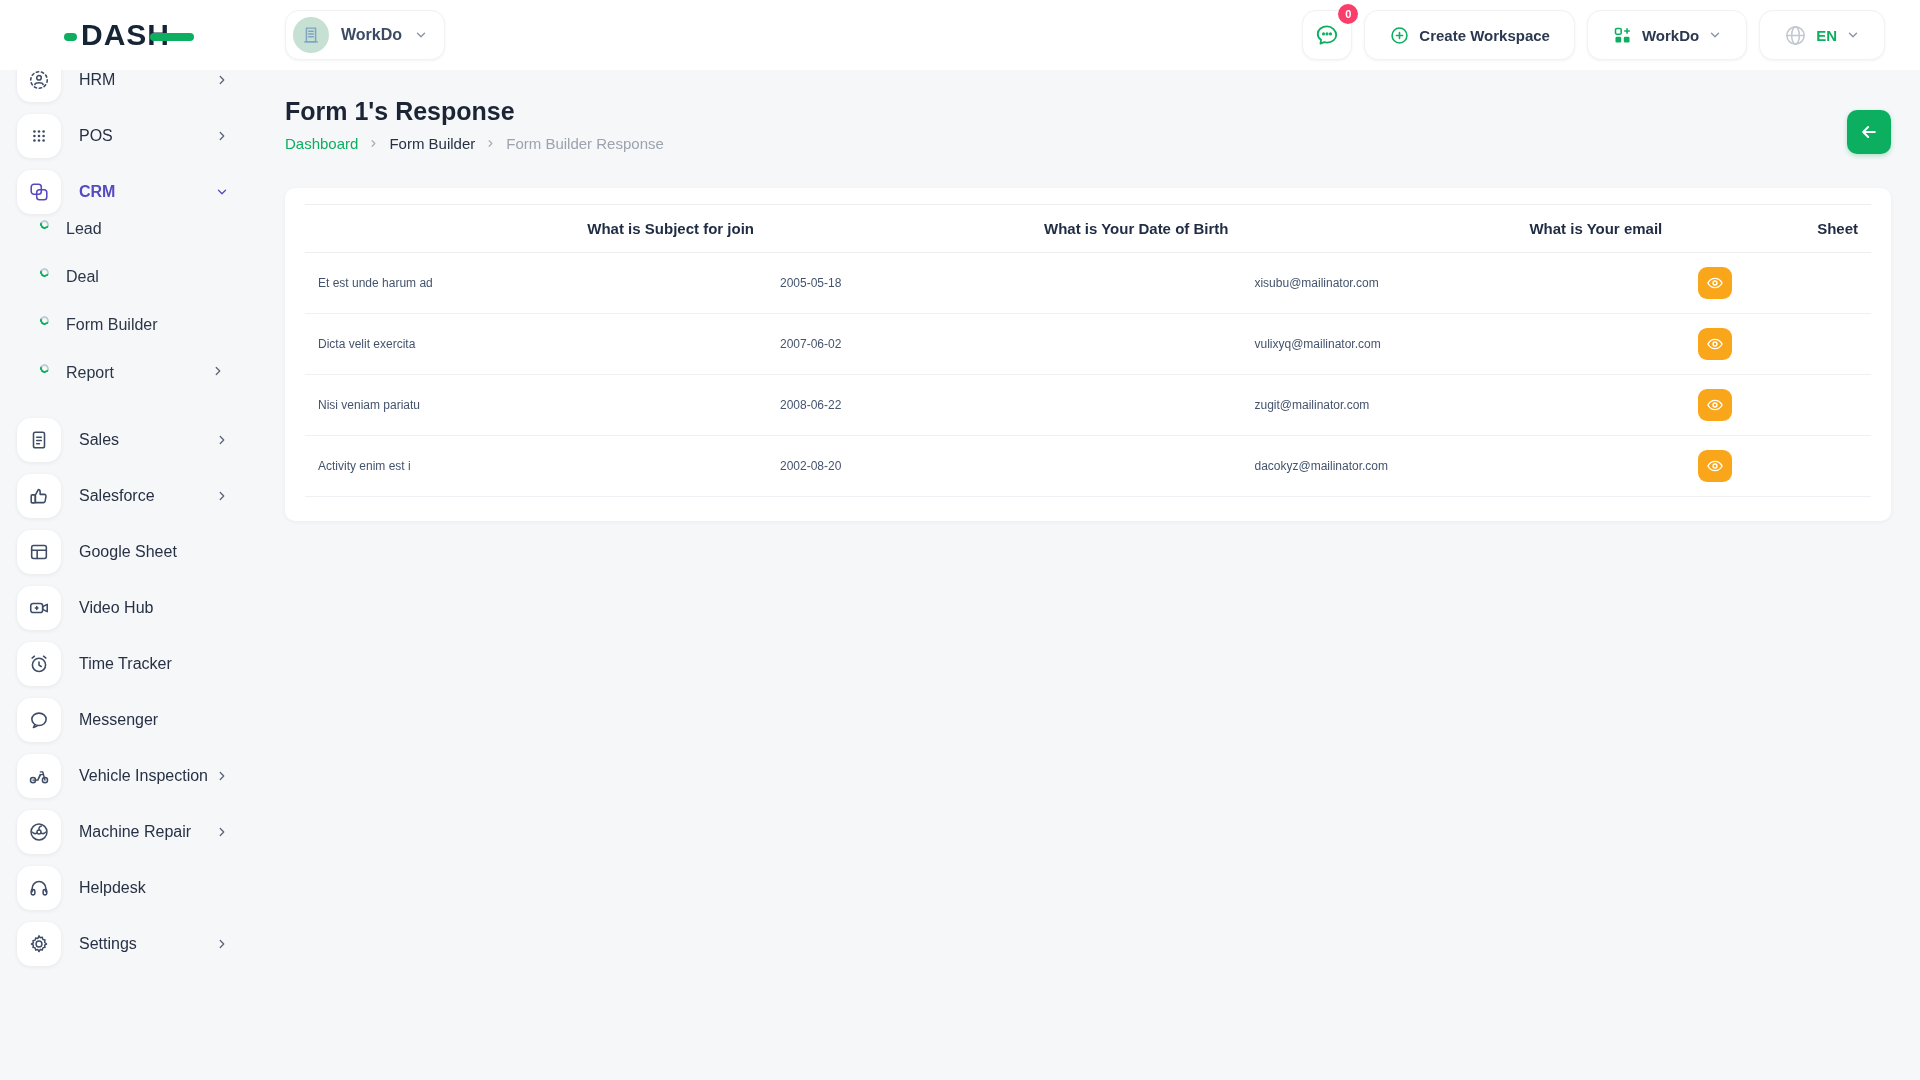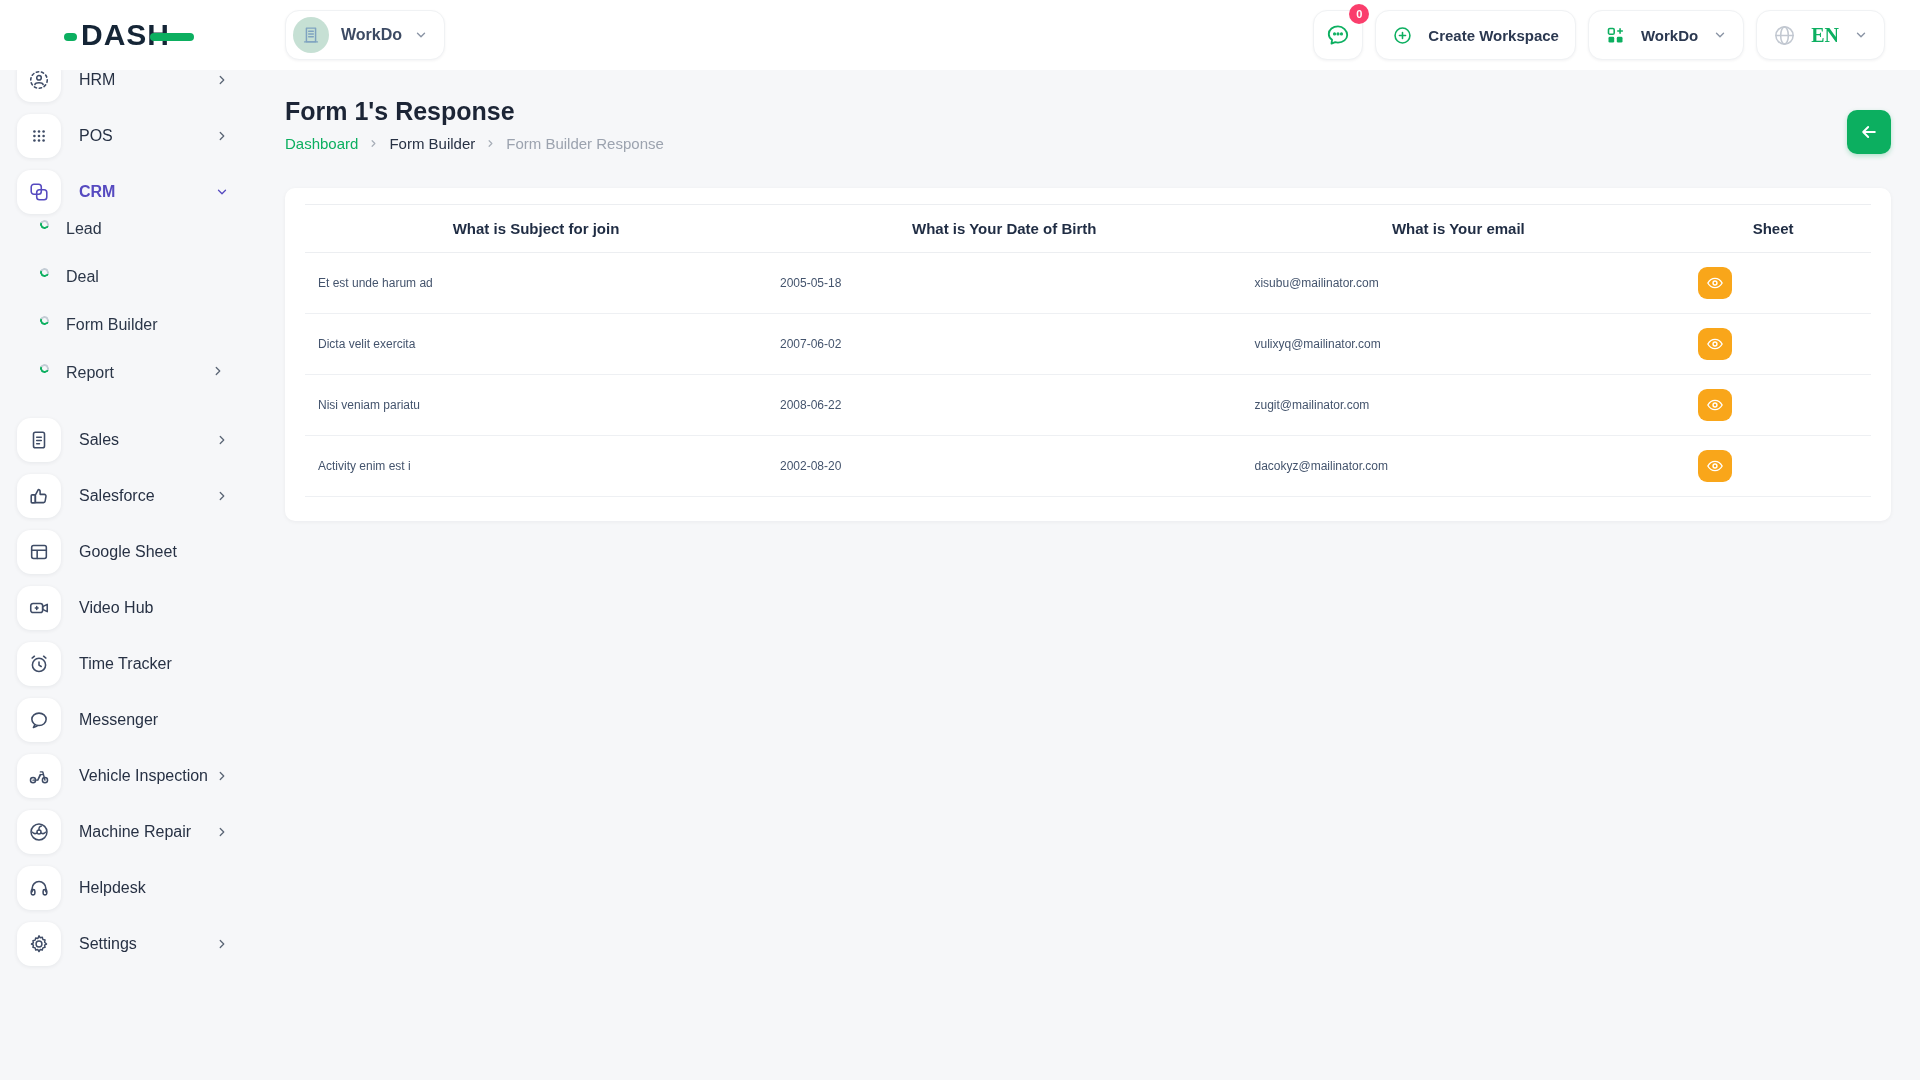--- a/index.html
+++ b/index.html
@@ -18,23 +18,23 @@
              box-shadow:0 1px 3px rgba(16,24,40,.05); cursor:pointer; }
   .ws-avatar { width:36px; height:36px; border-radius:50%; background:#c6e0d4; display:flex; align-items:center; justify-content:center; }
   .ws-name { font-size:16px; font-weight:600; color:#3c4a63; }
 
   .topbar-right { position:absolute; right:35px; top:10px; height:50px; display:flex; align-items:center; gap:12px; }
   .icon-chip { position:relative; width:50px; height:50px; background:#fff; border:1px solid #f0f2f4; border-radius:14px;
                display:flex; align-items:center; justify-content:center; box-shadow:0 1px 3px rgba(16,24,40,.05); cursor:pointer; }
   .badge { position:absolute; top:-7px; right:-7px; min-width:20px; height:20px; border-radius:10px; background:#fa3e6c;
            color:#fff; font-size:11px; font-weight:700; display:flex; align-items:center; justify-content:center; padding:0 5px; }
   .pill { height:50px; background:#fff; border:1px solid #f0f2f4; border-radius:14px; display:flex; align-items:center;
-          gap:15px; padding:0 16px; box-shadow:0 1px 3px rgba(16,24,40,.05); cursor:pointer; }
+          gap:9px; padding:0 24px; box-shadow:0 1px 3px rgba(16,24,40,.05); cursor:pointer; }
   .pill-label { font-size:15px; font-weight:600; color:#2b3850; }
-  .lang-label { font-size:20px; font-weight:700; color:#0caf60;font-family:Liberation Serif, serif; }
+  .lang-label { font-size:15px; font-weight:700; color:#0caf60; }
 
   
   .sidebar { position:absolute; left:0; top:70px; width:262px; height:1010px; overflow:hidden; z-index:10; }
   .nav-list { margin-top:-18px; }
   .nav-item { position:relative; height:56px; display:flex; align-items:center; padding-left:17px; cursor:pointer; }
   .nav-chip { width:44px; height:44px; background:#fff; border-radius:14px; box-shadow:0 1px 4px rgba(16,24,40,.07);
               display:flex; align-items:center; justify-content:center; flex:none; }
   .nav-chip svg { color:#3f4c66; }
   .nav-label { margin-left:18px; font-size:16px; font-weight:500; color:#273144; }
   .nav-chevron { position:absolute; right:33px; display:flex; color:#5b6676; }
@@ -58,21 +58,21 @@
   .crumb-sep { display:flex; color:#a7aeb8; }
   .crumb-current { color:#9ca3af; }
   .back-btn { position:absolute; top:40px; right:0; width:44px; height:44px; border:none; border-radius:10px;
               background:#0caf60; display:flex; align-items:center; justify-content:center; cursor:pointer;
               box-shadow:0 2px 5px rgba(12,175,96,.3); }
 
   .card { margin-top:36px; background:#fff; border-radius:10px; box-shadow:0 1px 4px rgba(16,24,40,.05);
           padding:16px 20px 24px 20px; }
   table { width:100%; border-collapse:collapse; }
   col.c1 { width:29.5%; } col.c2 { width:30.3%; } col.c3 { width:27.7%; } col.c4 { width:12.5%; }
-  thead th { text-align:center; font-size:15px; font-weight:700; color:#1f2c43; padding:15px 13px;
+  thead th { text-align:right; font-size:15px; font-weight:700; color:#1f2c43; padding:15px 13px;
              border-top:1px solid #eceef1; border-bottom:1px solid #eceef1; }
   tbody td { font-size:12px; color:#44546d; padding:14px 13px; border-bottom:1px solid #eef0f3; }
   .eye-btn { margin-left:10px; width:34px; height:32px; border:none; border-radius:9px; background:#f9a61a;
              display:flex; align-items:center; justify-content:center; cursor:pointer; }
 </style>
 </head>
 <body>
 
 <div class="screen">
 

